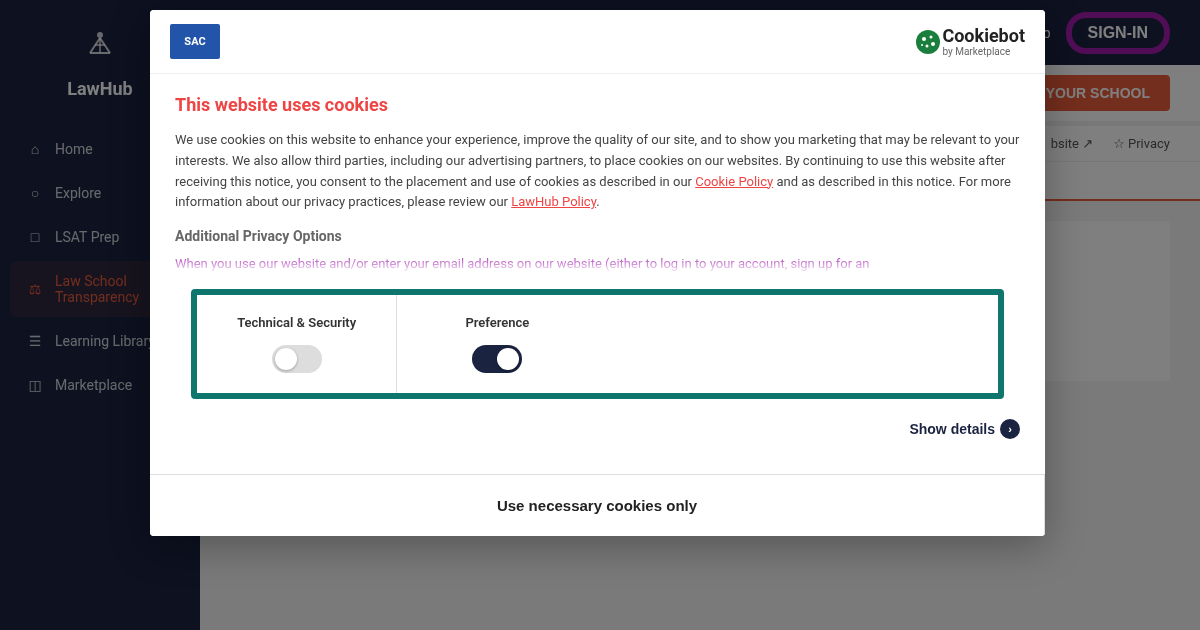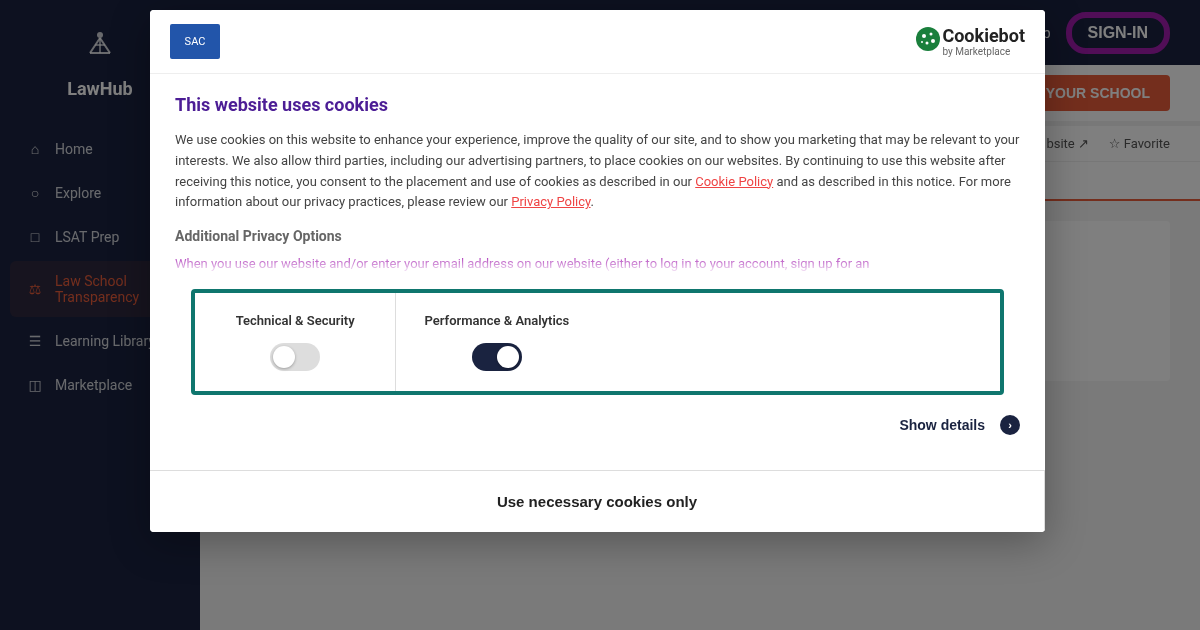--- a/index.html
+++ b/index.html
@@ -163,47 +163,48 @@
 
     .sac-logo {
       width: 50px;
       height: 35px;
       background: #2255aa;
       display: flex;
       align-items: center;
       justify-content: center;
       color: white;
       font-size: 11px;
-      font-weight: 400;
+      font-weight: 700;
       border-radius: 2px;
     }
 
     .cookiebot-logo {
       display: flex;
+      align-items: center;
       gap: 0;
     }
     .cookiebot-text {
       font-size: 18px;
       font-weight: 700;
       color: #222;
     }
     .cookiebot-sub {
       font-size: 10px;
       color: #666;
       line-height: 1.2;
     }
 
     .modal-body {
       padding: 20px 25px;
     }
 
     .modal-title {
       font-size: 18px;
       font-weight: 700;
-      color: #4c1d95;
+      color: #ef4444;
       margin-bottom: 15px;
     }
 
     .modal-description {
       font-size: 13px;
       color: #444;
       line-height: 1.6;
       margin-bottom: 15px;
     }
 
@@ -234,21 +235,21 @@
       position: absolute;
       bottom: 0; left: 0; right: 0;
       height: 20px;
       background: linear-gradient(transparent, white);
     }
 
     
     .toggle-grid {
       display: grid;
       grid-template-columns: 1fr 1fr 1fr 1fr;
-      border: 4px solid #0f766e;
+      border: 6px solid #0f766e;
       margin: 15px 16px;
       border-radius: 4px;
       overflow: hidden;
     }
 
     .toggle-item {
       padding: 20px 15px;
       border-right: 1px solid #ddd;
       display: flex;
       flex-direction: column;
@@ -296,21 +297,21 @@
     
     .show-details-row {
       display: flex;
       justify-content: flex-end;
       align-items: center;
       padding: 5px 0 15px;
     }
     .show-details-btn {
       display: flex;
       align-items: center;
-      gap: 15px;
+      gap: 5px;
       color: #1a2340;
       font-size: 14px;
       font-weight: 600;
       cursor: pointer;
       background: none;
       border: none;
     }
     .chevron-right {
       width: 20px;
       height: 20px;
@@ -405,21 +406,21 @@
     <div class="top-header">
       <span class="welcome-text">to LawHub</span>
       <button class="sign-in-btn">SIGN-IN</button>
     </div>
     <div style="padding: 10px 30px; background: white; display: flex; justify-content: flex-end;">
       <button class="add-school-btn">D YOUR SCHOOL</button>
     </div>
     <div style="height: 5px; background: #f0f0f0;"></div>
     <div style="padding: 10px 30px; background: white; display: flex; justify-content: flex-end; align-items: center; gap: 20px; border-bottom: 1px solid #eee;">
       <span style="color: #555; font-size: 13px;">bsite ↗</span>
-      <span style="color: #555; font-size: 13px;">☆ Favorite</span>
+      <span style="color: #555; font-size: 13px;">☆ Privacy</span>
     </div>
     <div style="padding: 8px 30px; background: white; border-bottom: 2px solid #e85d3a; display: flex; gap: 25px;">
       <span style="font-size: 14px; color: #555;">Overview</span>
       <span style="font-size: 14px; color: #555;">Scores</span>
       <span style="font-size: 14px; color: #555;">Outcomes</span>
       <span style="font-size: 14px; color: #555;">Finances</span>
       <span style="font-size: 14px; color: #e85d3a; border-bottom: 2px solid #e85d3a; padding-bottom: 3px;">me</span>
     </div>
     <div style="padding: 20px 30px; background: #f5f5f5; display: flex; gap: 20px; height: 200px;">
       <div style="background: white; flex: 1; border-radius: 4px; padding: 15px; position: relative;">
@@ -459,47 +460,47 @@
     </div>
   </div>
 
   <div class="modal-body">
     <div class="modal-title">This website uses cookies</div>
 
     <div class="modal-description">
       <span>We use cookies on this website to enhance your experience, improve the quality of our site, and to show you marketing that may be relevant to your interests. We also allow third parties, including our advertising partners, to place cookies on our websites. By continuing to use this website after receiving this notice, you consent to the placement and use of cookies as described in our</span>
       <a>Cookie Policy</a>
       <span> </span><span>and as described in this notice. For more information about our privacy practices, please review our</span>
-      <a>Privacy Policy</a><span>.</span>
+      <a>LawHub Policy</a><span>.</span>
     </div>
 
     <div class="additional-privacy-title">Additional Privacy Options</div>
     <div class="additional-privacy-text">When you use our website and/or enter your email address on our website (either to log in to your account, sign up for an</div>
 
     <div class="toggle-grid">
 
       <div class="toggle-item">
         <div class="toggle-label">Technical &amp; Security</div>
         <div class="toggle-switch">
           <div class="toggle-track off">
             <div class="toggle-thumb"></div>
           </div>
         </div>
       </div>
 
-
       <div class="toggle-item">
-        <div class="toggle-label">Performance &amp; Analytics</div>
+        <div class="toggle-label">Preference</div>
         <div class="toggle-switch">
           <div class="toggle-track on">
             <div class="toggle-thumb"></div>
           </div>
         </div>
       </div>
 
+
     </div>
 
     <div class="show-details-row">
       <button class="show-details-btn">
         <span>Show details</span>
         <div class="chevron-right">›</div>
       </button>
     </div>
   </div>
 

